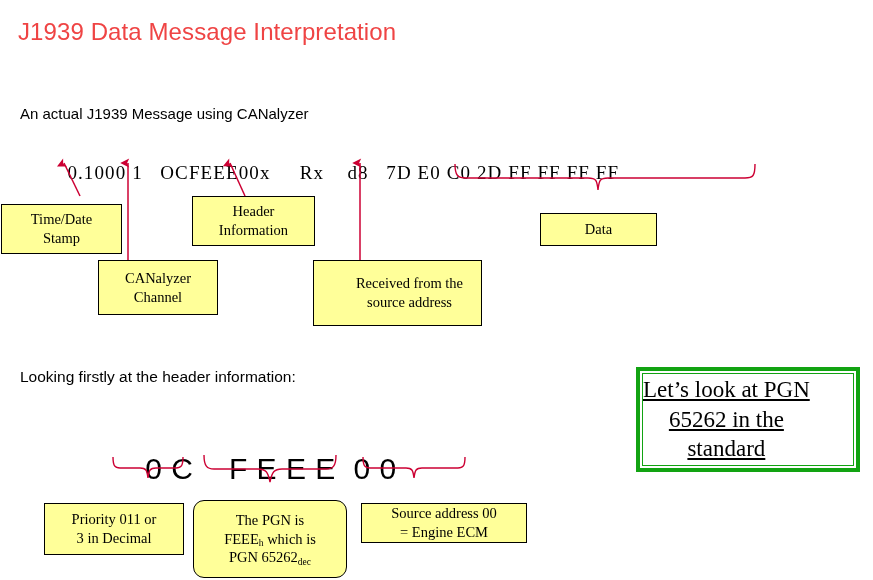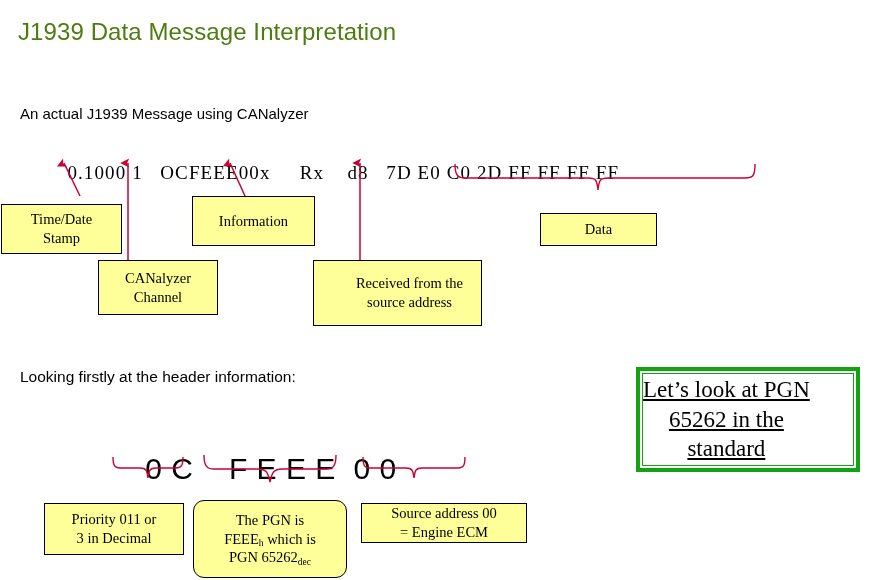--- a/index.html
+++ b/index.html
@@ -24,21 +24,21 @@
   .abs { position: absolute; }
 
   
   #slide-title {
     left: 18px;
     top: 18px;
     font-family: "Liberation Sans", sans-serif;
     font-size: 24px;
     font-weight: normal;
     letter-spacing: 0.1px;
-    color: #4d7c0f;
+    color: #ef4444;
     white-space: nowrap;
   }
   #subtitle-line {
     left: 20px;
     top: 105px;
     font-family: "Liberation Sans", sans-serif;
     font-size: 15px;
     white-space: nowrap;
   }
   #header-lead-in {
@@ -167,20 +167,21 @@
 
   <div class="abs callout" id="box-canalyzer">
     <div class="inner">
       <div>CANalyzer</div>
       <div>Channel</div>
     </div>
   </div>
 
   <div class="abs callout" id="box-header-info">
     <div class="inner">
+      <div>Header</div>
       <div>Information</div>
     </div>
   </div>
 
   <div class="abs callout" id="box-received">
     <div class="inner">
       <div>Received from the</div>
       <div>source address</div>
     </div>
   </div>

